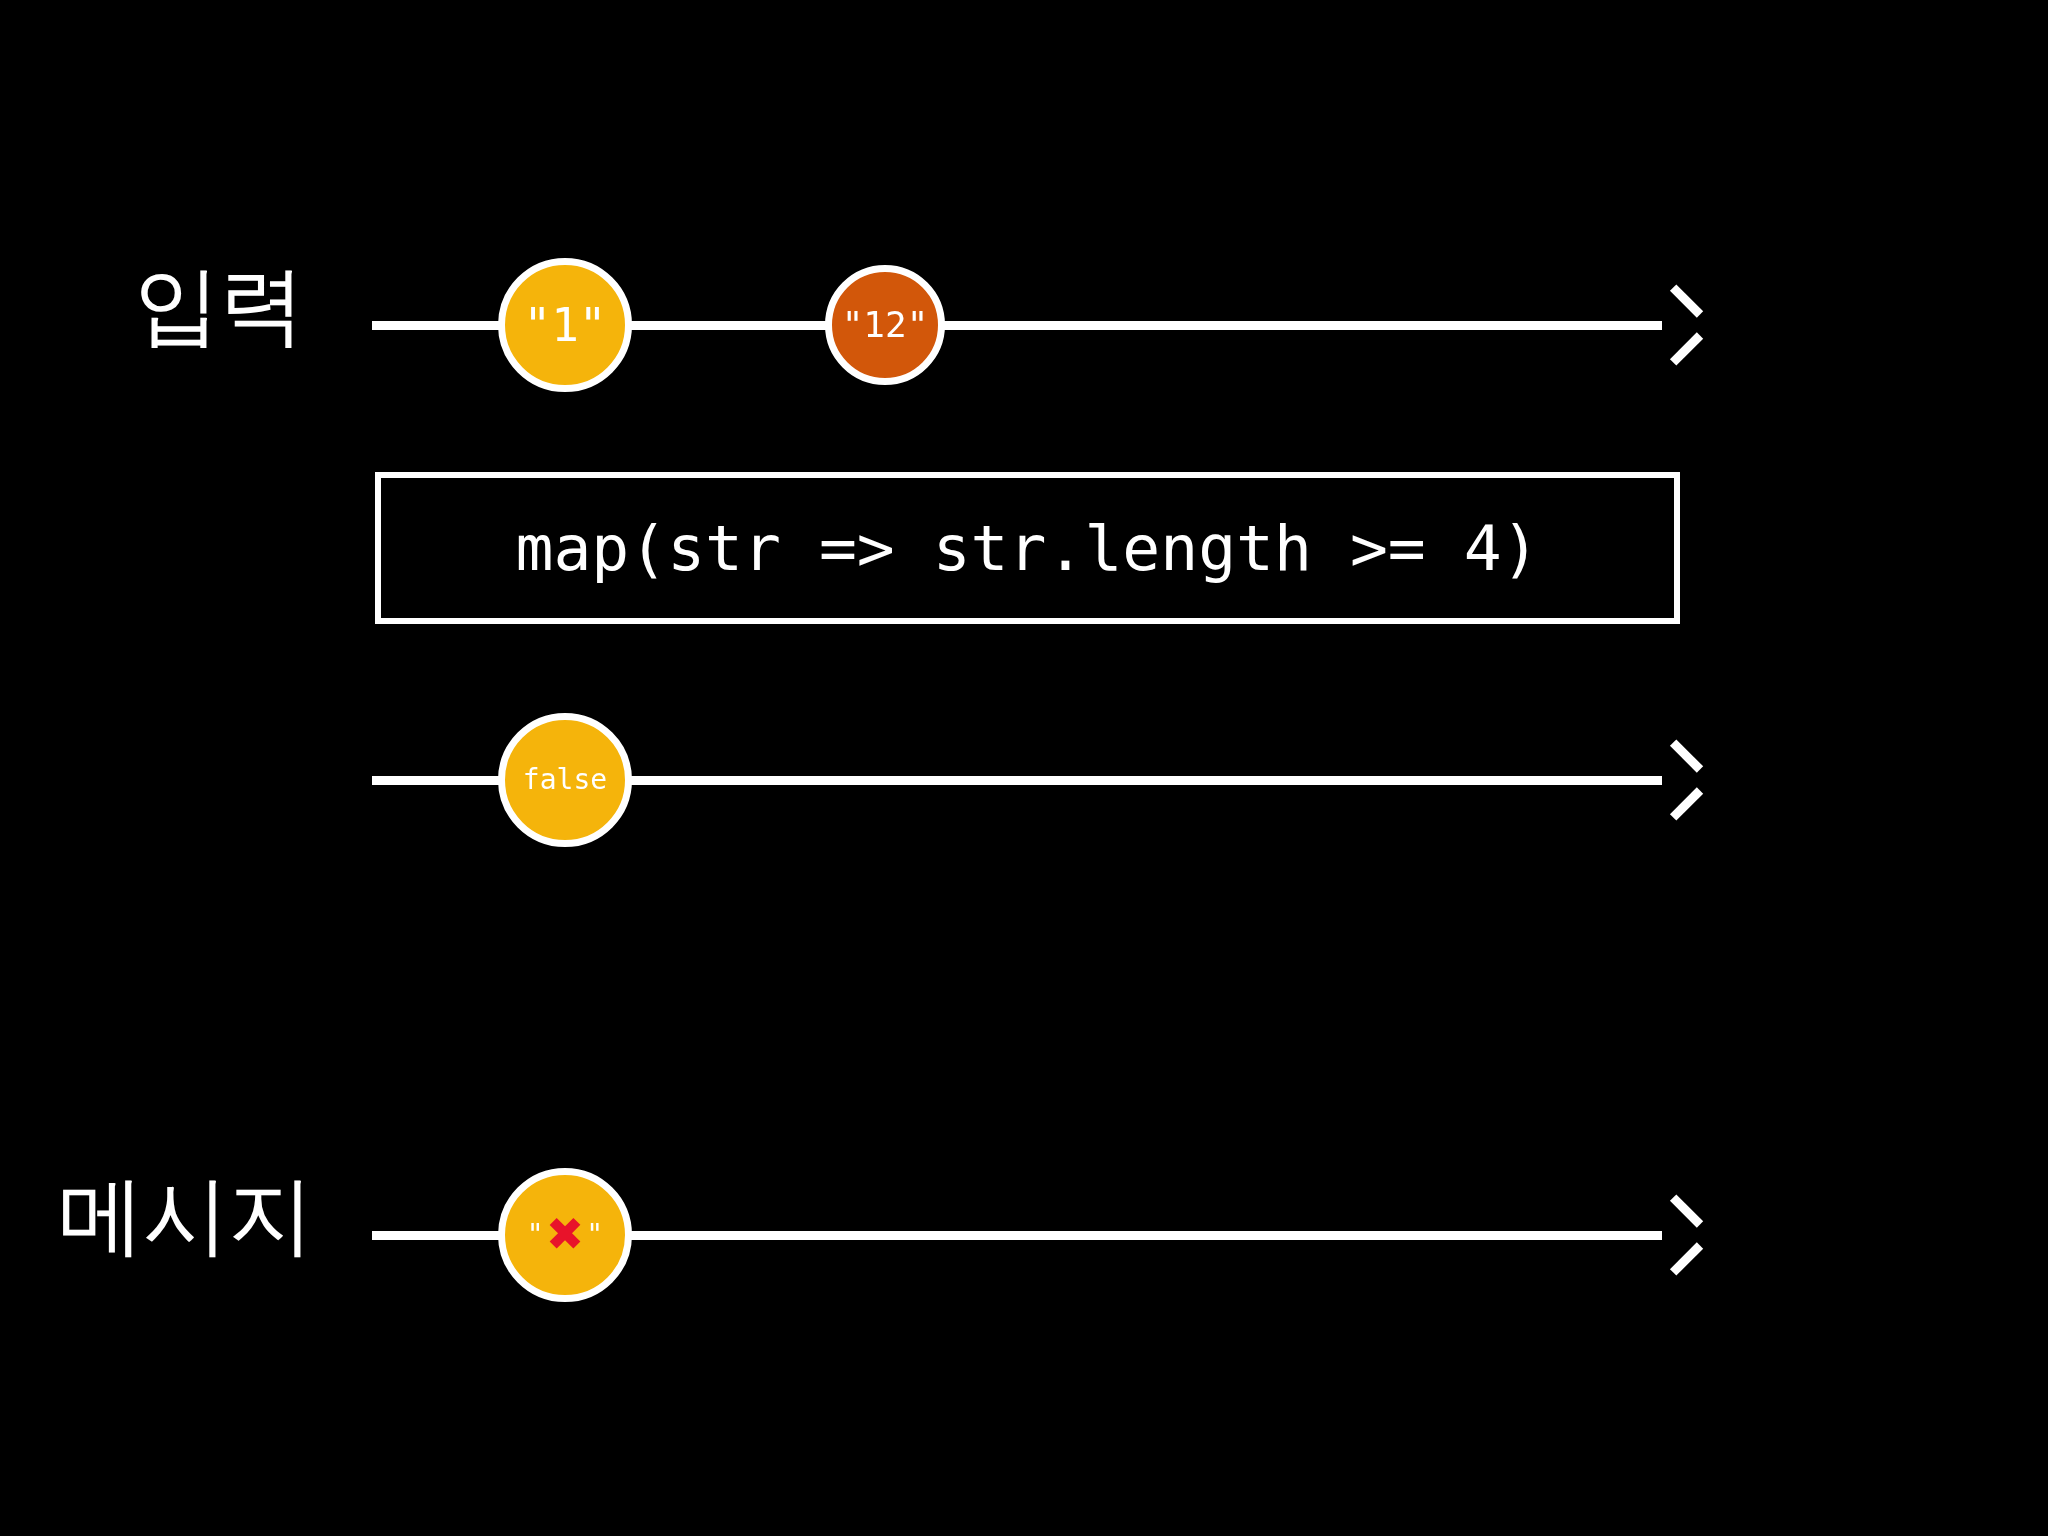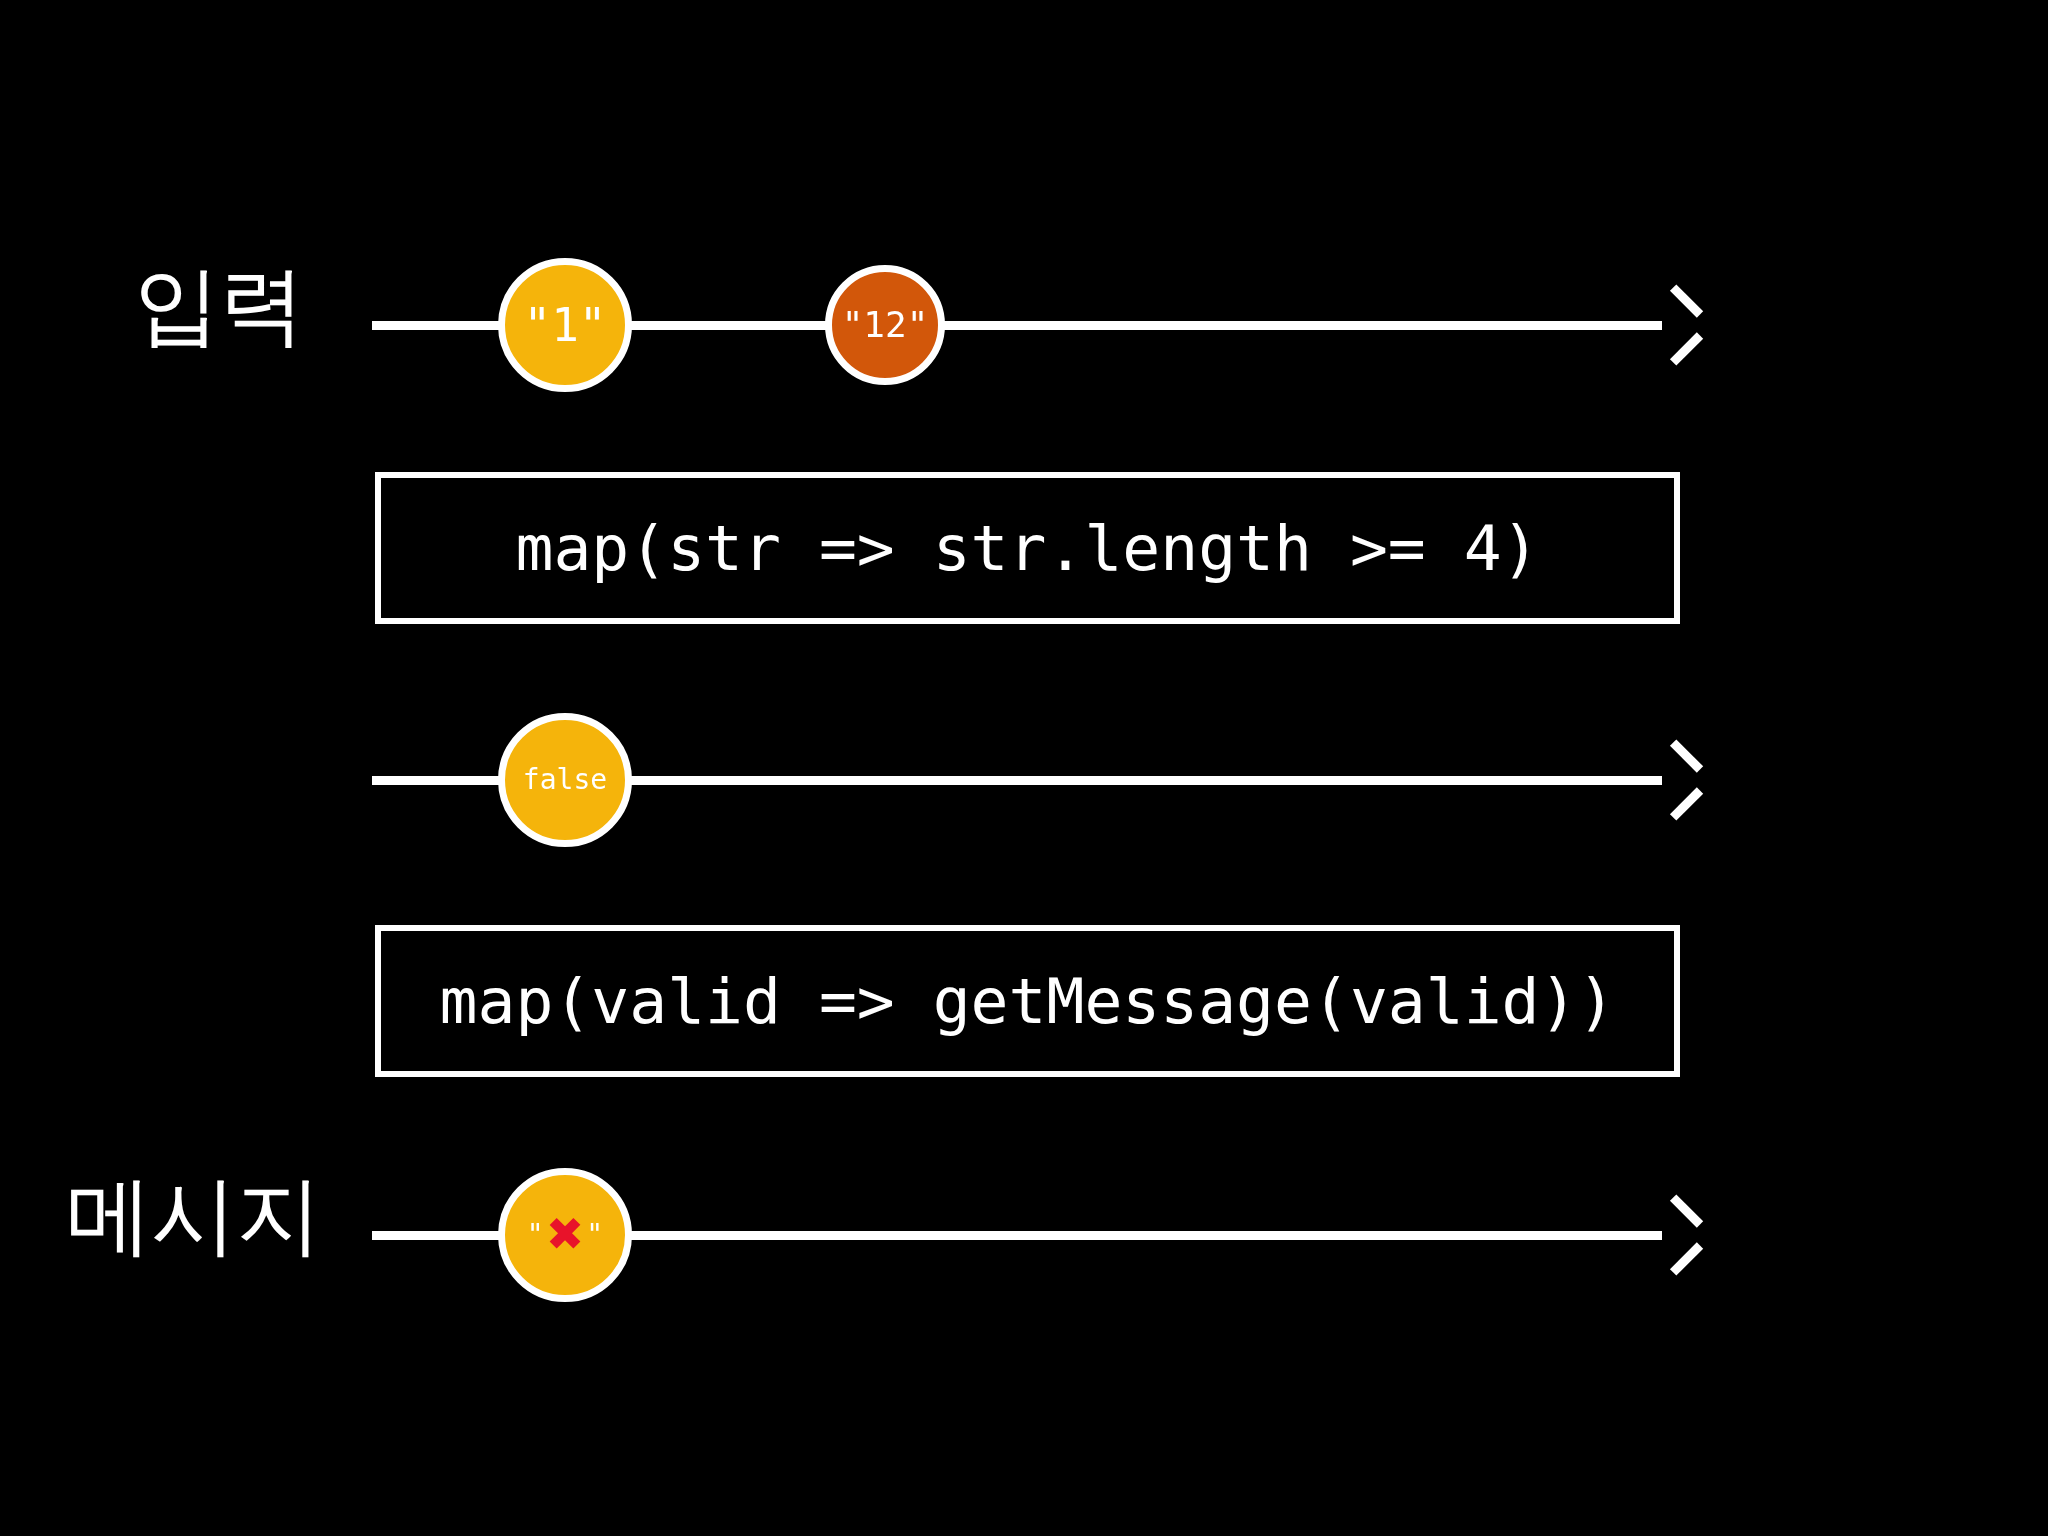--- a/index.html
+++ b/index.html
@@ -159,25 +159,22 @@
 
   <div class="timeline" style="left:372px; top:705px; width:1340px;text-align:center;">
     <div class="tl-line" style="width:1290px;"></div>
     <div class="tl-arrow" style="left:1288px;"></div>
 
     <div class="marble size-sm" style="left:193px; background:#f5b40b;">
       <span>false</span>
     </div>
   </div>
 
-  <div class="op-box" style="left:375px; top:925px; width:1305px; height:152px;">
-    <span class="op-text">map(valid =&gt; getMessage(valid))</span>
-  </div>
 
-  <div class="row-label" style="left:66px; top:1172px;">메시지</div>
+  <div class="row-label" style="left:58px; top:1172px;">메시지</div>
 
   <div class="timeline" style="left:372px; top:1160px; width:1340px;">
     <div class="tl-line" style="width:1290px;"></div>
     <div class="tl-arrow" style="left:1288px;"></div>
 
     <div class="marble size-sm" style="left:193px; background:#f5b40b;">
       <span>"</span>
       <span class="xmark">✖</span>
       <span>"</span>
     </div>

